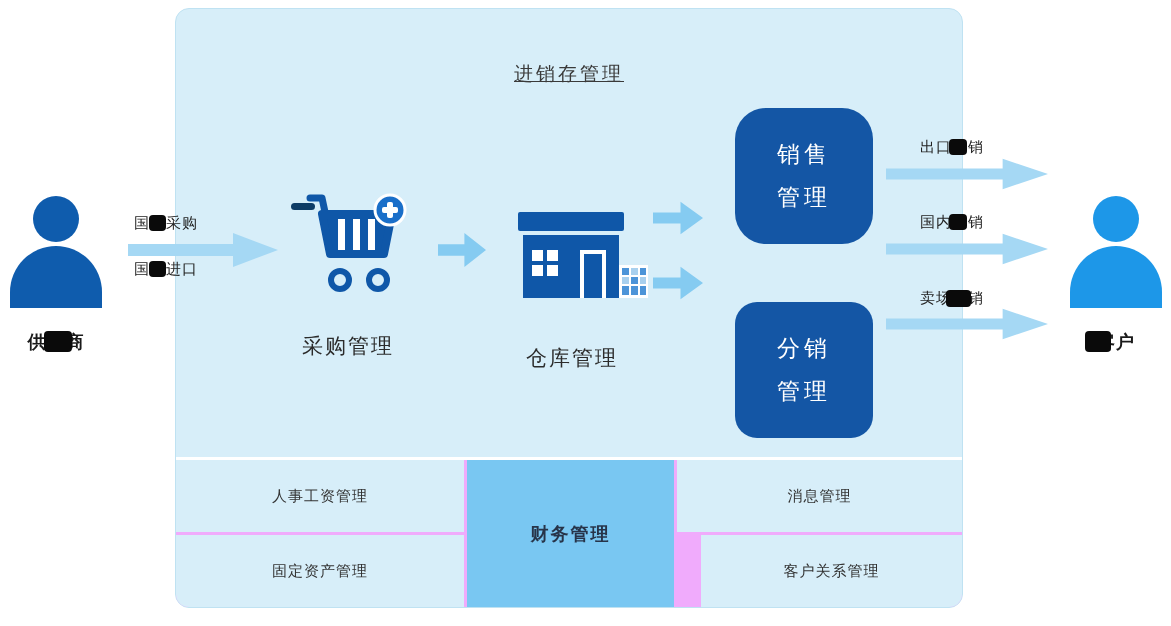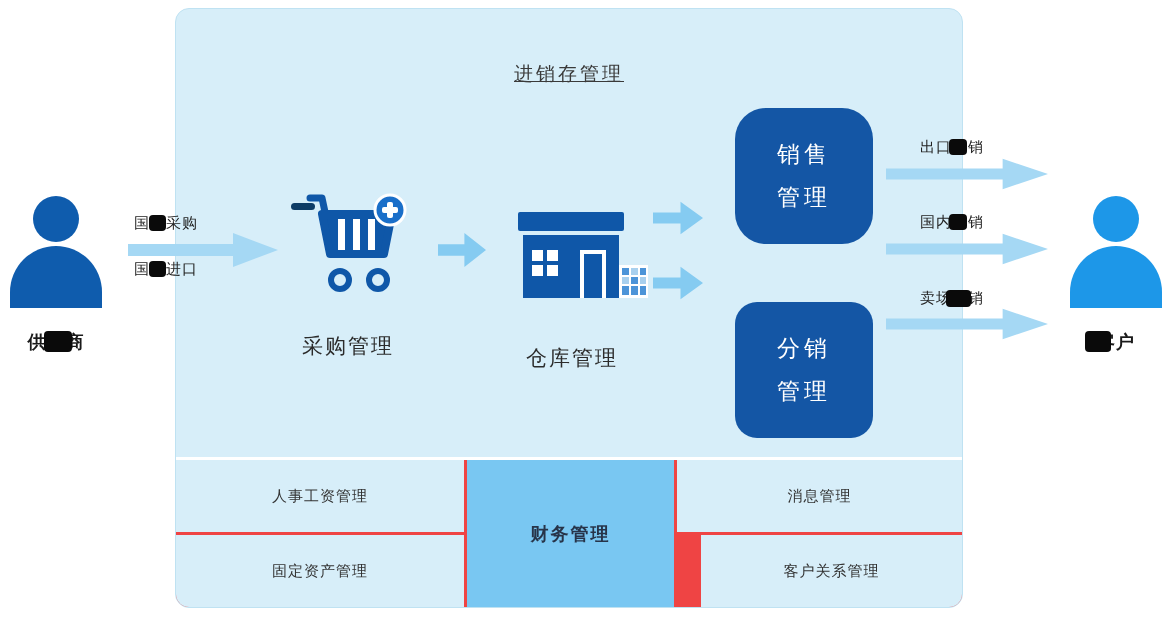--- a/index.html
+++ b/index.html
@@ -23,21 +23,21 @@
   .diagram-title{
     position:absolute;left:0;top:52px;width:100%;
     text-align:center;
     font-size:19px;letter-spacing:3px;color:#3a3a3a;font-weight:500;text-decoration:underline;
   }
   
   .bottom-grid{
     position:absolute;left:0;bottom:0;width:100%;height:150px;
     box-sizing:border-box;
     border-top:3px solid #fff;
-    background:#ef4444;
+    background:#f0abfc;
     display:grid;
     grid-template-columns:288px 207px 1fr;
     grid-template-rows:1fr 1fr;
     gap:3px;
     grid-template-areas:"hr fin msg" "asset fin crm";
   }
   .cell{
     display:flex;align-items:center;justify-content:center;
     background:var(--container_bg);
     font-size:15px;color:#333;letter-spacing:1px;

